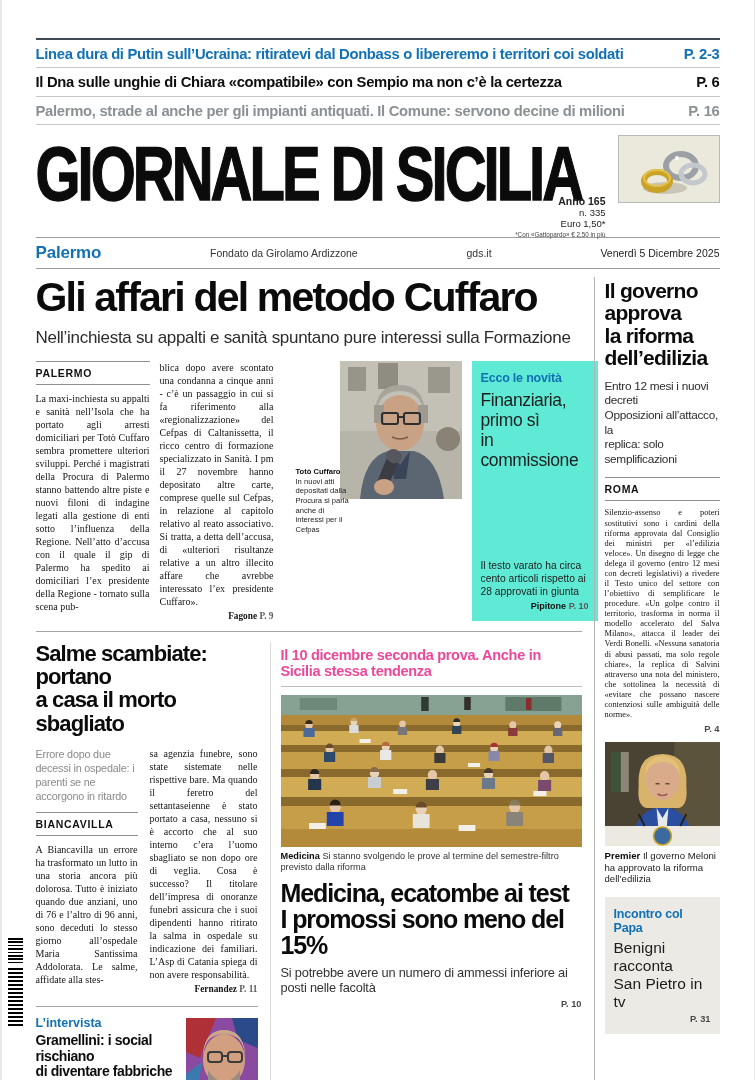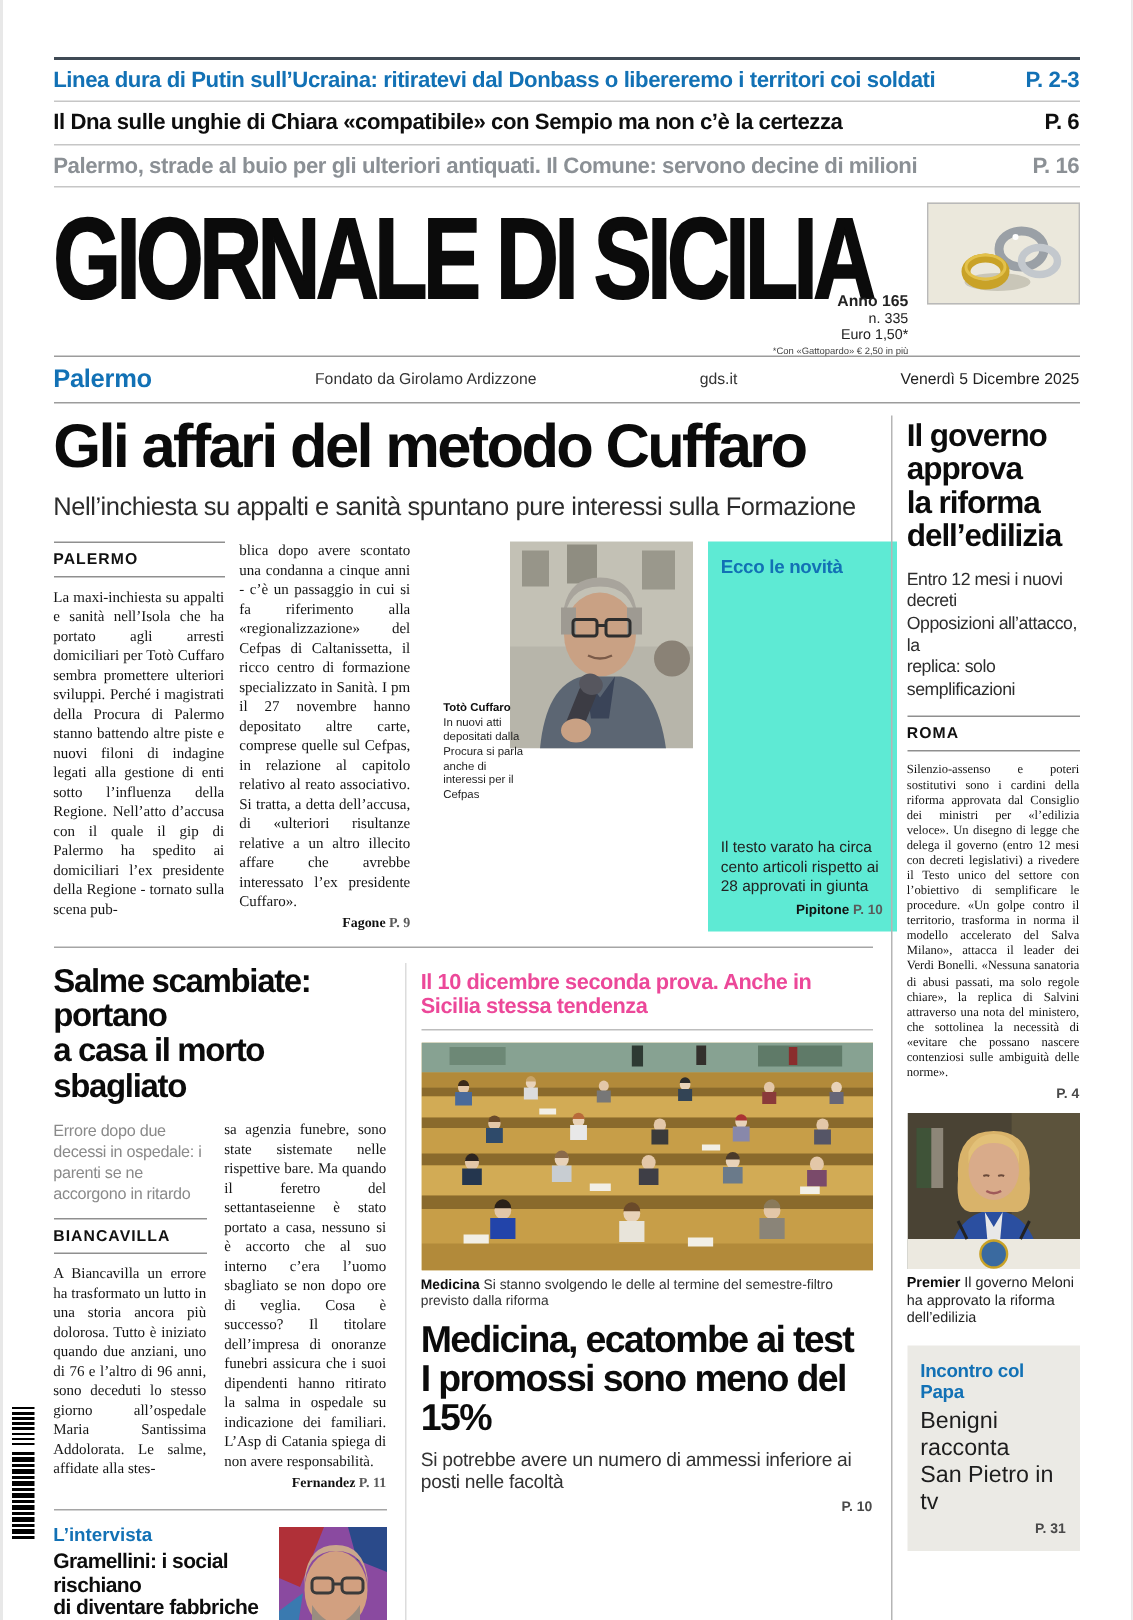--- a/index.html
+++ b/index.html
@@ -122,21 +122,21 @@
       <div class="hl-rows">
         <div class="hl-row hl-blue">
           <span>Linea dura di Putin sull’Ucraina: ritiratevi dal Donbass o libereremo i territori coi soldati</span>
           <span class="pgref">P. 2-3</span>
         </div>
         <div class="hl-row hl-black">
           <span>Il Dna sulle unghie di Chiara «compatibile» con Sempio ma non c’è la certezza</span>
           <span class="pgref">P. 6</span>
         </div>
         <div class="hl-row hl-gray">
-          <span>Palermo, strade al buio per gli ulteriori antiquati. Il Comune: servono decine di milioni</span>
+          <span>Palermo, strade al anche per gli impianti antiquati. Il Comune: servono decine di milioni</span>
           <span class="pgref">P. 16</span>
         </div>
       </div>
     </div>
 
     <div class="masthead">
       <span class="mast-title">GIORNALE DI SICILIA</span>
       <svg class="jewel-thumb" viewBox="0 0 100 66">
         <rect width="100" height="66" fill="#ebe8dc"></rect>
         <ellipse cx="46" cy="52" rx="22" ry="6" fill="#c9c6b8"></ellipse>
@@ -203,20 +203,23 @@
               </g>
               <ellipse cx="44" cy="126" rx="10" ry="8" fill="#c9a184"></ellipse>
             </svg>
             <div class="cuffaro-caption">
               <span class="cap-bold">Totò Cuffaro</span>
               <span>In nuovi atti depositati dalla Procura si parla anche di interessi per il Cefpas</span>
             </div>
           </div>
           <div class="gray-box">
             <div class="box-kicker">Ecco le novità</div>
+            <div class="finanz-headline prewrap">Finanziaria,
+primo sì
+in commissione</div>
             <div class="finanz-text">Il testo varato ha circa cento articoli rispetto ai 28 approvati in giunta</div>
             <div class="box-byline">
               <span>Pipitone</span>
               <span class="pg">P. 10</span>
             </div>
           </div>
         </div>
 
         <div class="midrule"></div>
 
@@ -378,21 +381,21 @@
                 <rect x="84" y="44" width="12" height="4" fill="#f2efe6"></rect>
                 <rect x="200" y="68" width="13" height="4" fill="#f2efe6"></rect>
                 <rect x="120" y="94" width="15" height="5" fill="#f2efe6"></rect>
                 <rect x="270" y="96" width="14" height="5" fill="#f2efe6"></rect>
                 <rect x="30" y="128" width="18" height="6" fill="#f2efe6"></rect>
                 <rect x="190" y="130" width="18" height="6" fill="#f2efe6"></rect>
               </g>
             </svg>
             <div class="photo-cap">
               <span class="cap-bold" style="display:inline">Medicina</span>
-              <span>Si stanno svolgendo le delle al termine del semestre-filtro previsto dalla riforma</span>
+              <span>Si stanno svolgendo le prove al termine del semestre-filtro previsto dalla riforma</span>
             </div>
             <div class="medicina-headline prewrap">Medicina, ecatombe ai test
 I promossi sono meno del 15%</div>
             <div class="medicina-sub">Si potrebbe avere un numero di ammessi inferiore ai posti nelle facoltà</div>
             <div class="pg-line">P. 10</div>
           </div>
         </div>
       </div>
 
       <div class="right-col">

